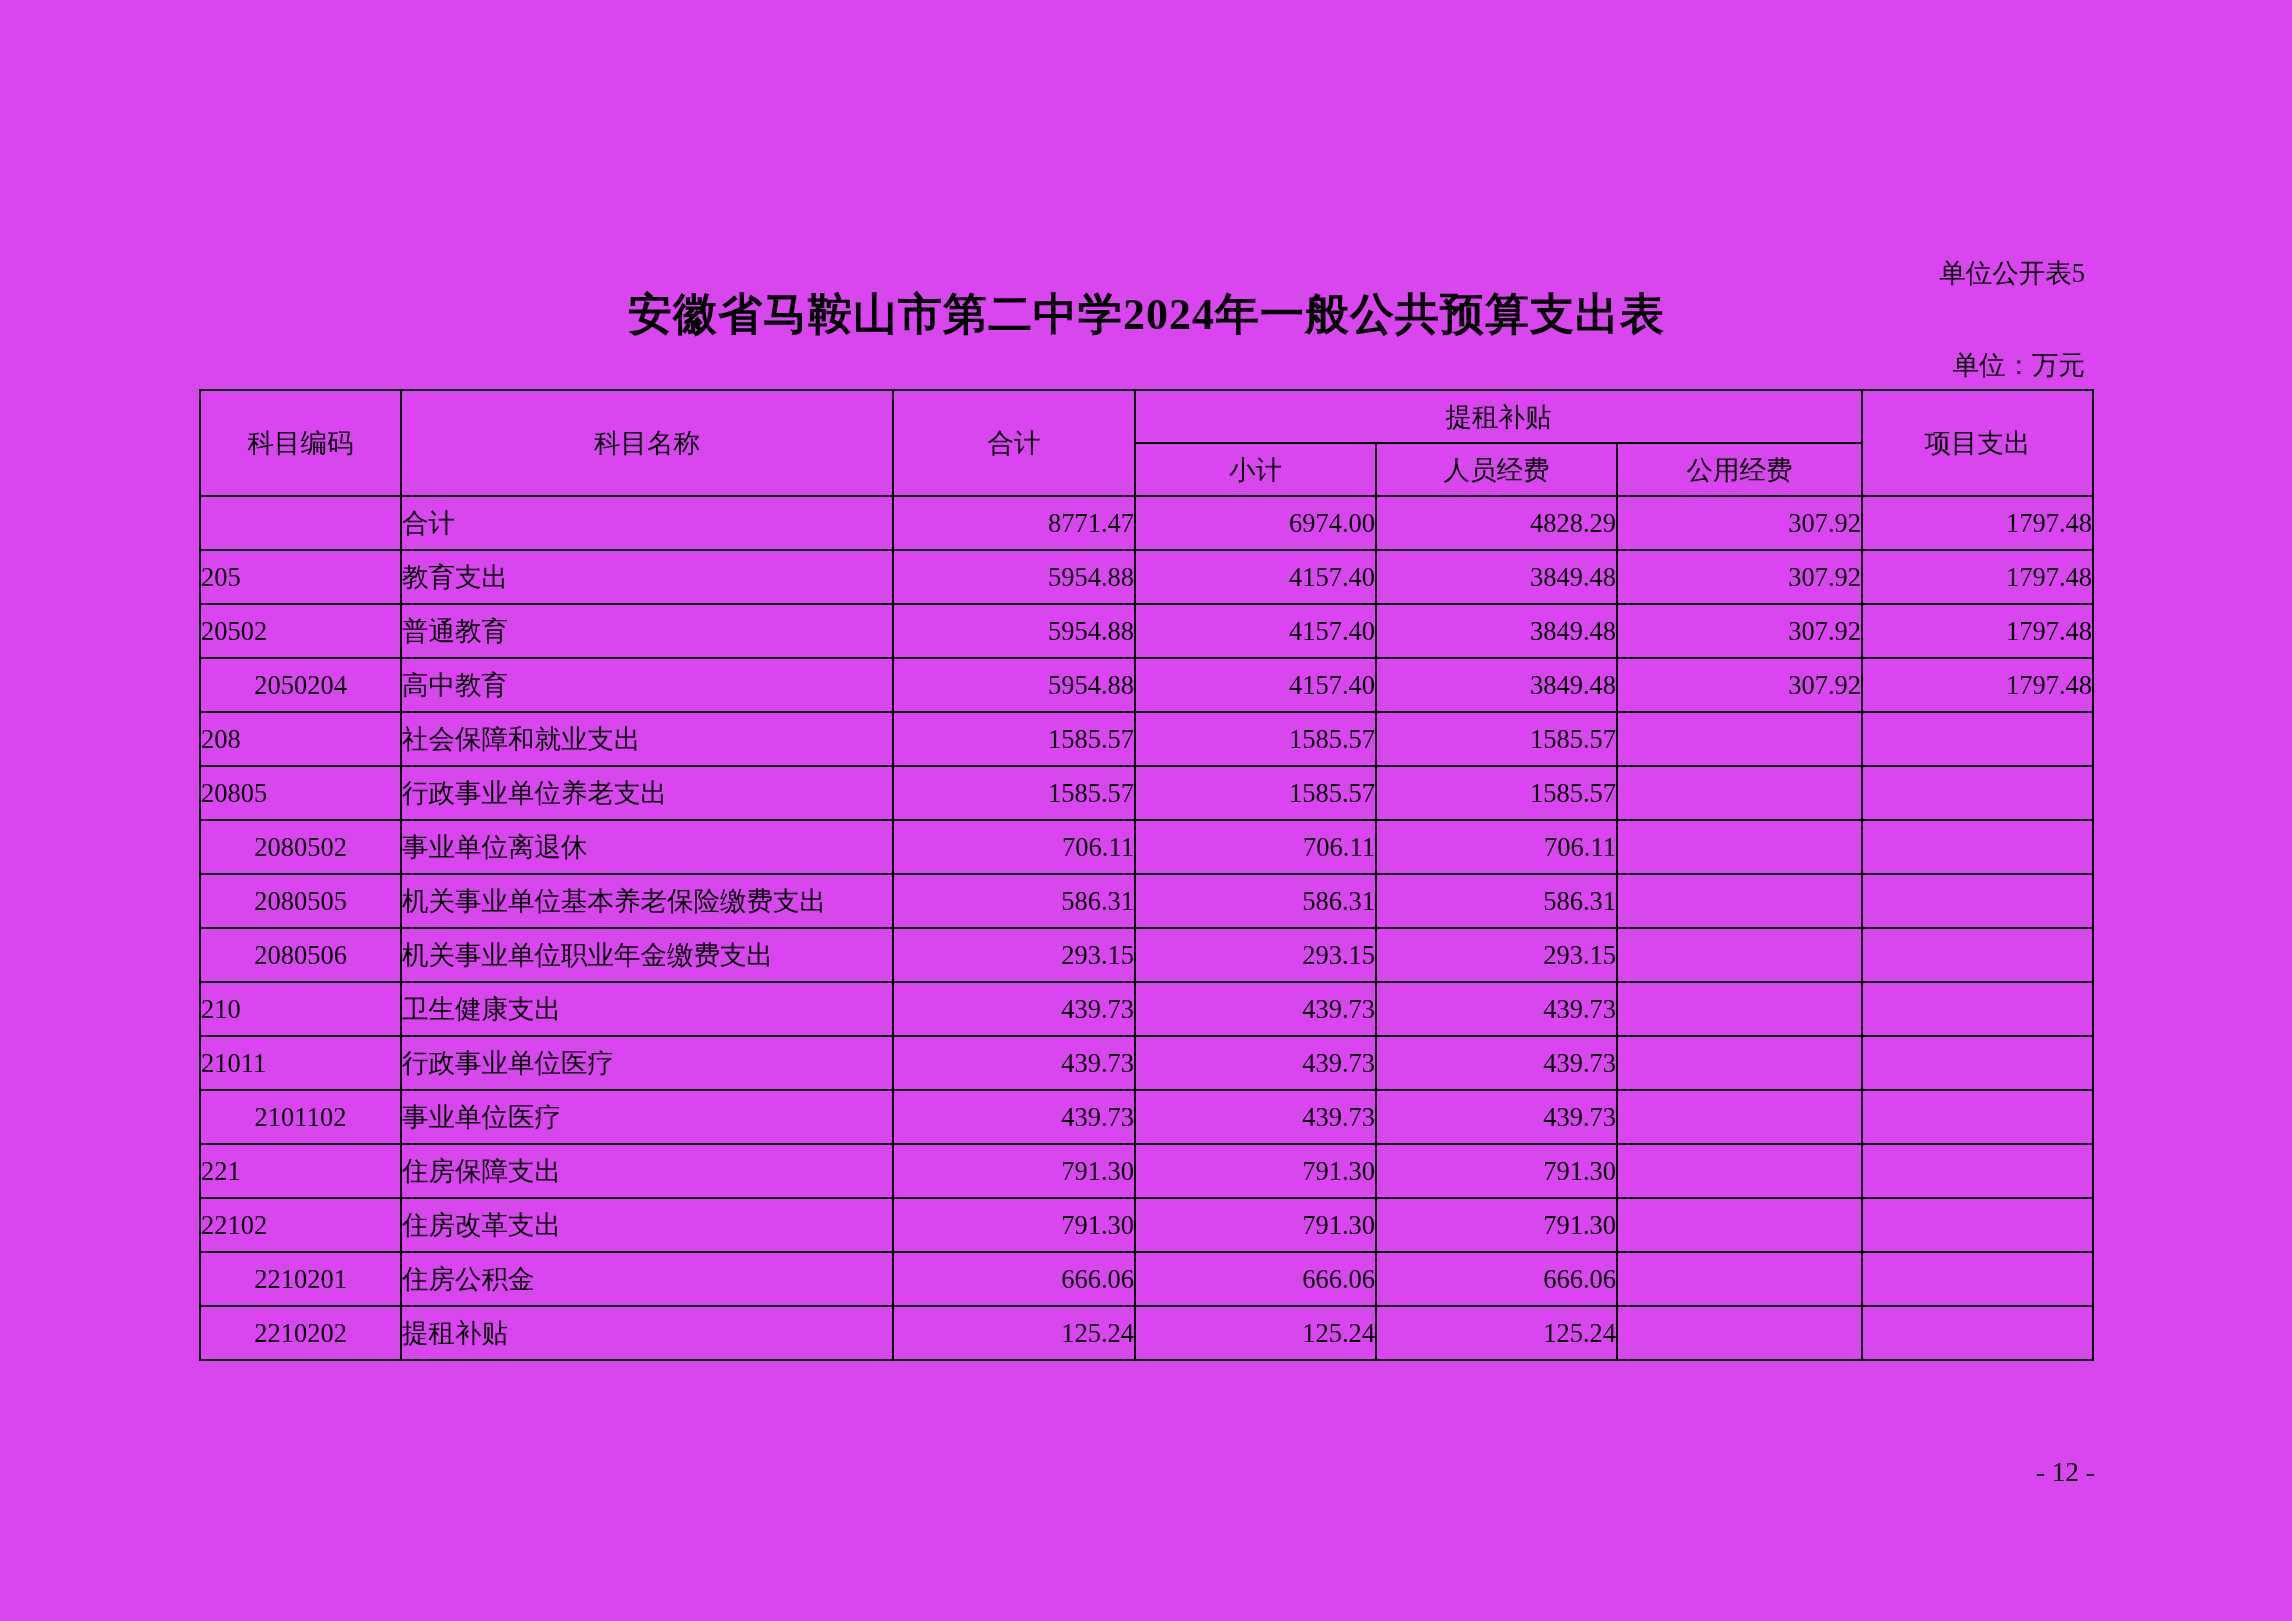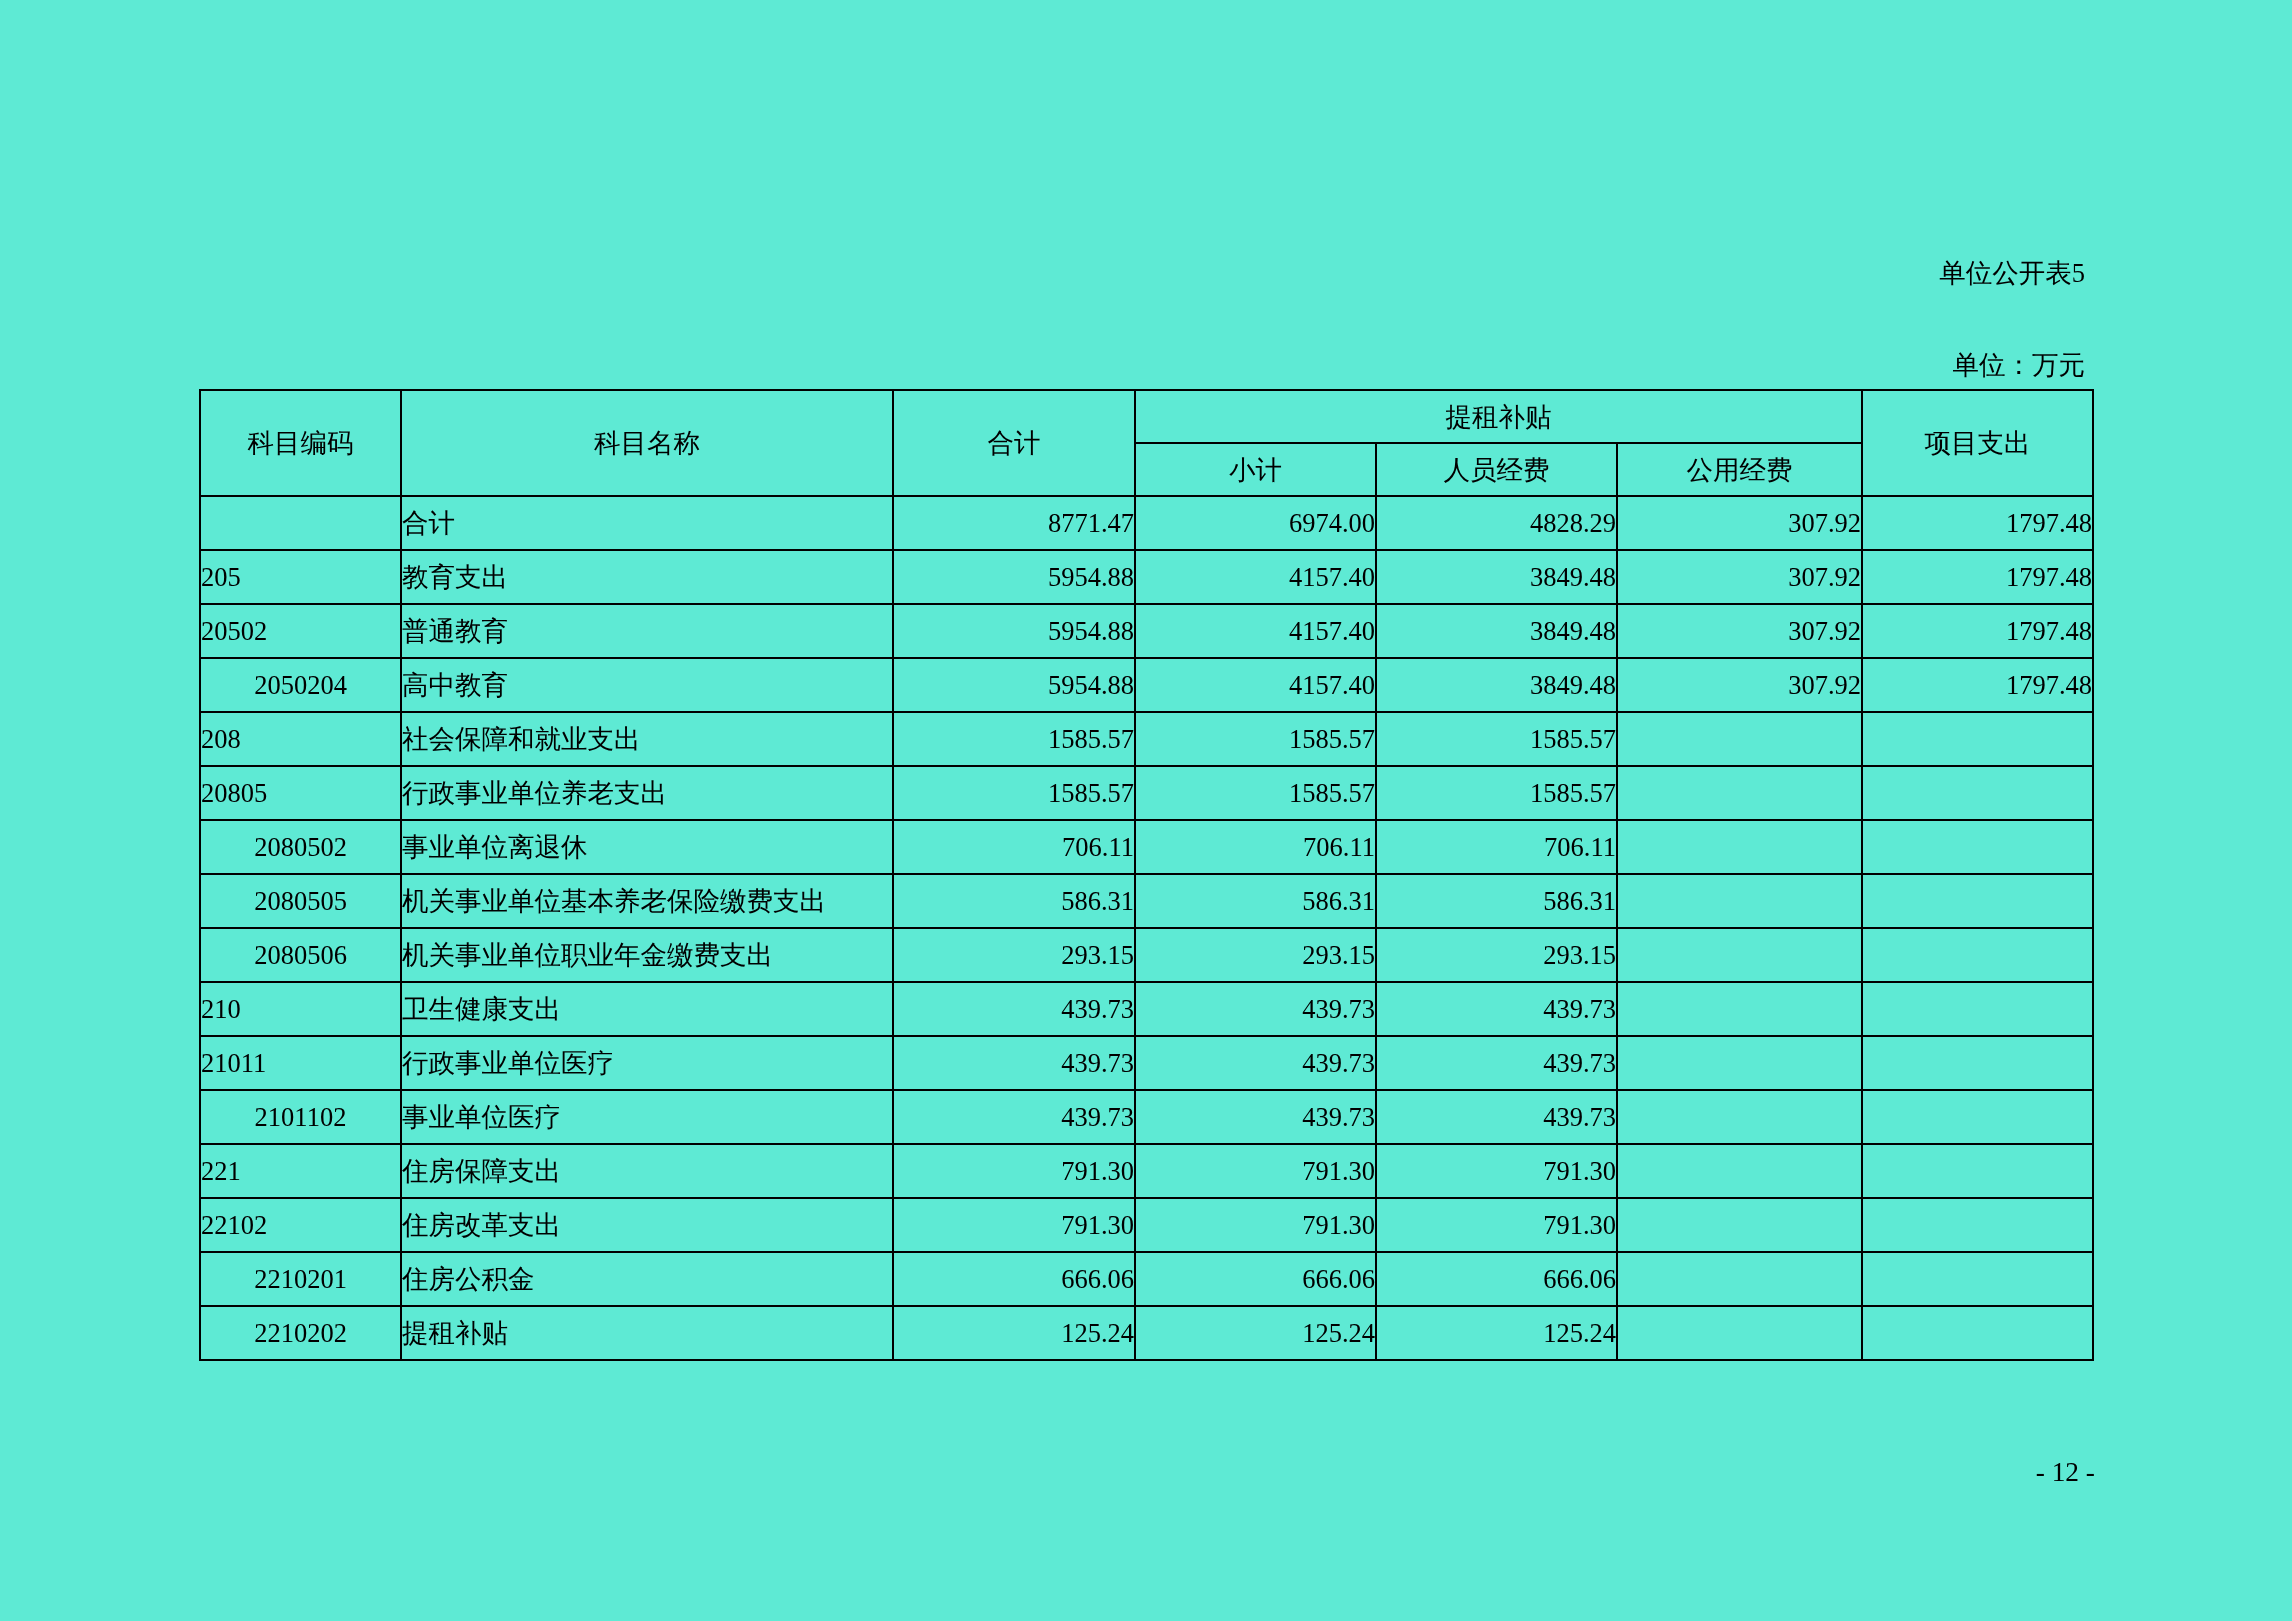--- a/index.html
+++ b/index.html
@@ -6,21 +6,21 @@
     margin: 0;
     padding: 0;
     background: #ffffff;
     font-family: "Liberation Serif", "DejaVu Serif", serif;
     color: #000000;
   }
   .page {
     position: relative;
     width: 2293px;
     height: 1621px;
-    background: #5eead4;
+    background: #d946ef;
     overflow: hidden;
   }
   .form-label {
     position: absolute;
     top: 259px;
     right: 208px;
     font-size: 26.5px;
     line-height: 1.1;
     white-space: nowrap;
   }
@@ -92,20 +92,21 @@
     white-space: nowrap;
   }
 </style>
 </head>
 <body>
 
 <div class="page">
 
   <div class="form-label">单位公开表5</div>
 
+  <h1 class="doc-title">安徽省马鞍山市第二中学2024年一般公共预算支出表</h1>
 
   <div class="unit-note">单位：万元</div>
 
   <table class="budget-table">
     <colgroup>
       <col style="width:201px">
       <col style="width:492px">
       <col style="width:242px">
       <col style="width:241px">
       <col style="width:241px">

